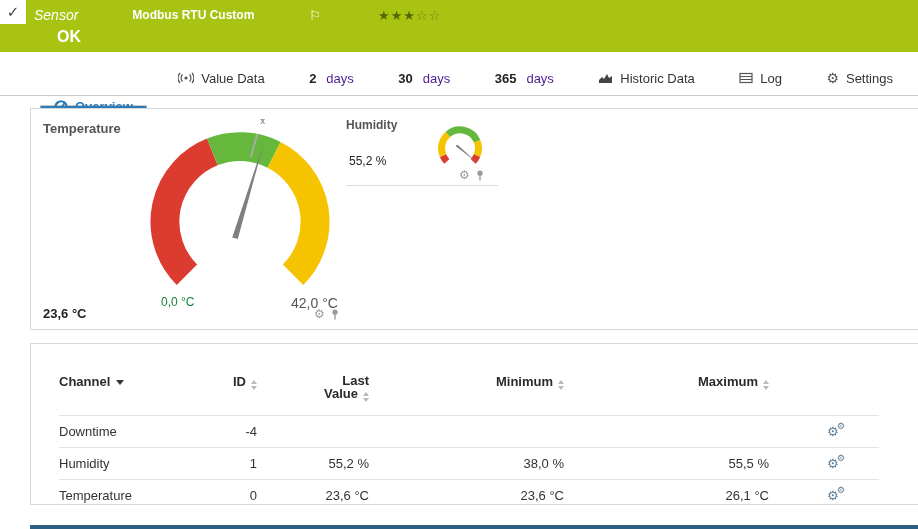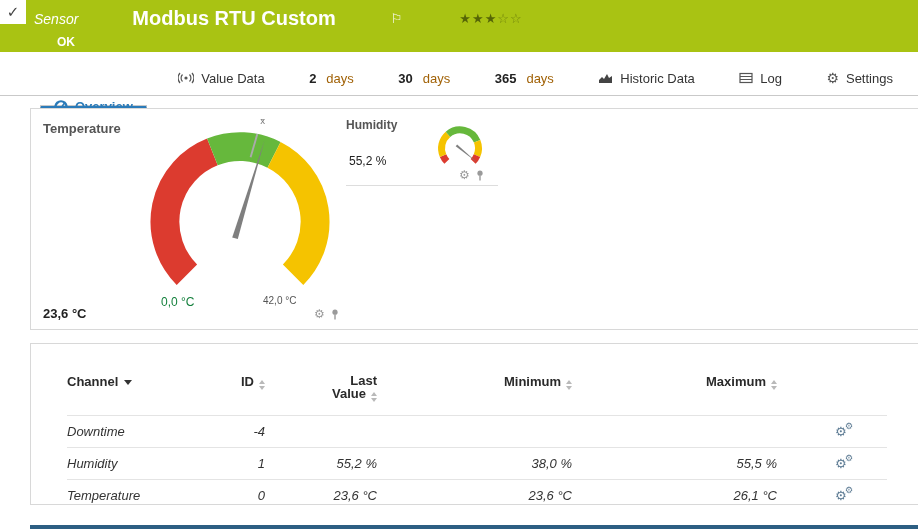--- a/index.html
+++ b/index.html
@@ -9,65 +9,65 @@
     background:#fff; color:#333; overflow:hidden; position:relative;
   }
   
   .topbar { height:52px; background:#a9c313; position:relative; }
   .corner { position:absolute; left:0; top:0; width:26px; height:24px; background:#fff;
             display:flex; align-items:center; justify-content:center; }
   .check { color:#444; font-size:15px; font-weight:bold; }
   .title-area { padding:7px 0 0 34px; color:#fff; }
   .title-line { display:flex; align-items:center;gap:47px; }
   .kind { font-style:italic; font-size:14px; margin-right:7px; }
-  .sensor-title { font-size:20px; font-weight:bold; }
+  .sensor-title { font-size:12px; font-weight:bold; }
   .flag { font-size:13px; margin-left:8px; color:#fff; cursor:pointer; }
   .stars { font-size:13px; margin-left:10px; letter-spacing:1px; cursor:pointer; }
   .stars .filled { color:rgba(40,50,0,0.65); }
   .stars .empty  { color:rgba(40,50,0,0.45); }
-  .status-ok { font-size:12px; font-weight:bold; margin:5px 0 0 23px; }
+  .status-ok { font-size:16px; font-weight:bold; margin:5px 0 0 23px; }
 
   
   .tabs { height:35px; margin-top:9px; border-bottom:1px solid #c9c9c9; background:#fff;
           display:flex; align-items:stretch; justify-content:space-between; padding:0 12px 0 40px; }
   .tab { display:flex; align-items:center; gap:7px; padding:0 13px; font-size:13px; color:#333;
          text-decoration:none; cursor:pointer; white-space:nowrap; }
   .tab.active { color:#2b7bb9; font-weight:bold; background:#fff; border:1px solid #c9c9c9;
                 border-bottom:3px solid #2b7bb9; margin-bottom:-1px;margin-top:44px; }
   .tab .num { font-weight:bold; color:#222; }
-  .tab .unit { color:#a16207; margin-left:3px; }
+  .tab .unit { color:#4c1d95; margin-left:3px; }
   .ticon { flex:0 0 auto; }
   .gearchar { font-size:14px; color:#555; line-height:1; }
 
   
   .content { padding:12px 0 0 30px; }
-  .panel { background:#fff; border:1px solid #d8d8d8; border-right:none;padding-left:8px; }
+  .panel { background:#fff; border:1px solid #d8d8d8; border-right:none; }
   .panel.gauges { height:222px; position:relative; }
   .panel.table-panel { margin-top:13px; height:162px; position:relative; overflow:hidden; }
 
   .temp-label { position:absolute; left:12px; top:12px; font-size:13px; font-weight:bold; color:#555; }
   .gauge-big-wrap { position:absolute; left:103px; top:2px; }
   .scale-min { position:absolute; left:130px; top:186px; font-size:12px; color:#15803d; }
-  .scale-max { position:absolute; left:232px; top:186px; font-size:10px; color:#555;text-align:right; }
+  .scale-max { position:absolute; left:260px; top:186px; font-size:14px; color:#555;text-align:right; }
   .temp-value { position:absolute; left:12px; top:197px; font-size:13px; font-weight:bold; color:#222; }
   .mini-icons { display:flex; align-items:center; gap:6px; color:#9a9a9a; }
   .icons-temp { position:absolute; left:283px; top:199px; }
   .icons-hum  { position:absolute; left:428px; top:60px; }
   .mini-gear { font-size:12px; color:#9a9a9a; line-height:1; cursor:pointer; }
 
   .hum-label { position:absolute; left:315px; top:9px; font-size:12px; font-weight:bold; color:#555; }
   .hum-value { position:absolute; left:318px; top:45px; font-size:12px; color:#222; }
   .gauge-small-wrap { position:absolute; left:398px; top:10px; }
   .hum-divider { position:absolute; left:315px; top:76px; width:152px; border-bottom:1px solid #ddd; }
 
   
   table { margin:26px 0 0 28px; border-collapse:collapse; font-size:13px; color:#333; table-layout:fixed; }
   th { font-weight:bold; text-align:right; vertical-align:top; padding:4px 0 13px 0; color:#2a2a2a; }
   th.ch, td.ch { text-align:left; }
-  td { padding:8px 0; text-align:right;font-style:italic; }
+  td { padding:8px 0; text-align:right; }
   td.idc, th.idc { padding-right:12px; }
   td.gearc, th.gearc { text-align:left; padding-left:58px; }
   tbody tr { border-top:1px solid #e4e4e4; }
   .twoline div { line-height:13px; }
 
   .sort { display:inline-flex; flex-direction:column; gap:2px; vertical-align:2px; margin-left:5px; cursor:pointer; }
   .sort i { display:block; width:0; height:0; border-left:3.5px solid transparent; border-right:3.5px solid transparent; }
   .sort .u { border-bottom:4px solid #b9b9b9; }
   .sort .d { border-top:4px solid #b9b9b9; }
   .caret { display:inline-block; margin-left:6px; width:0; height:0; border-left:4px solid transparent;

